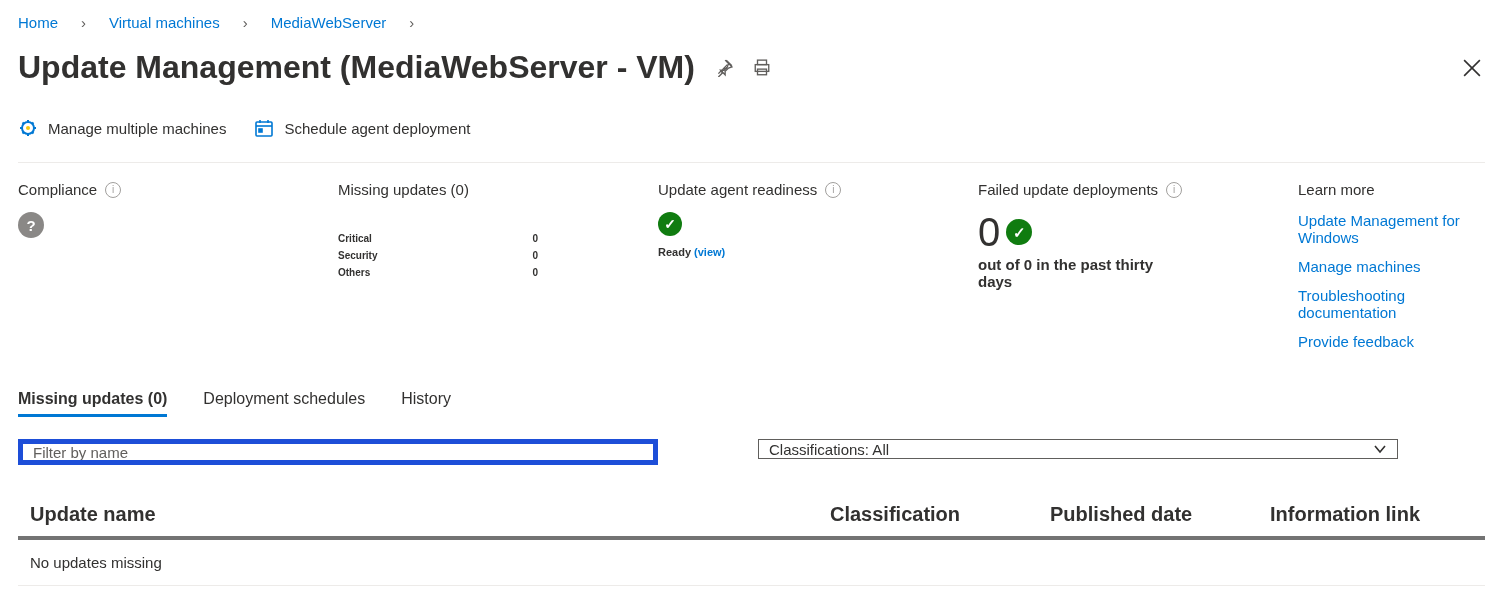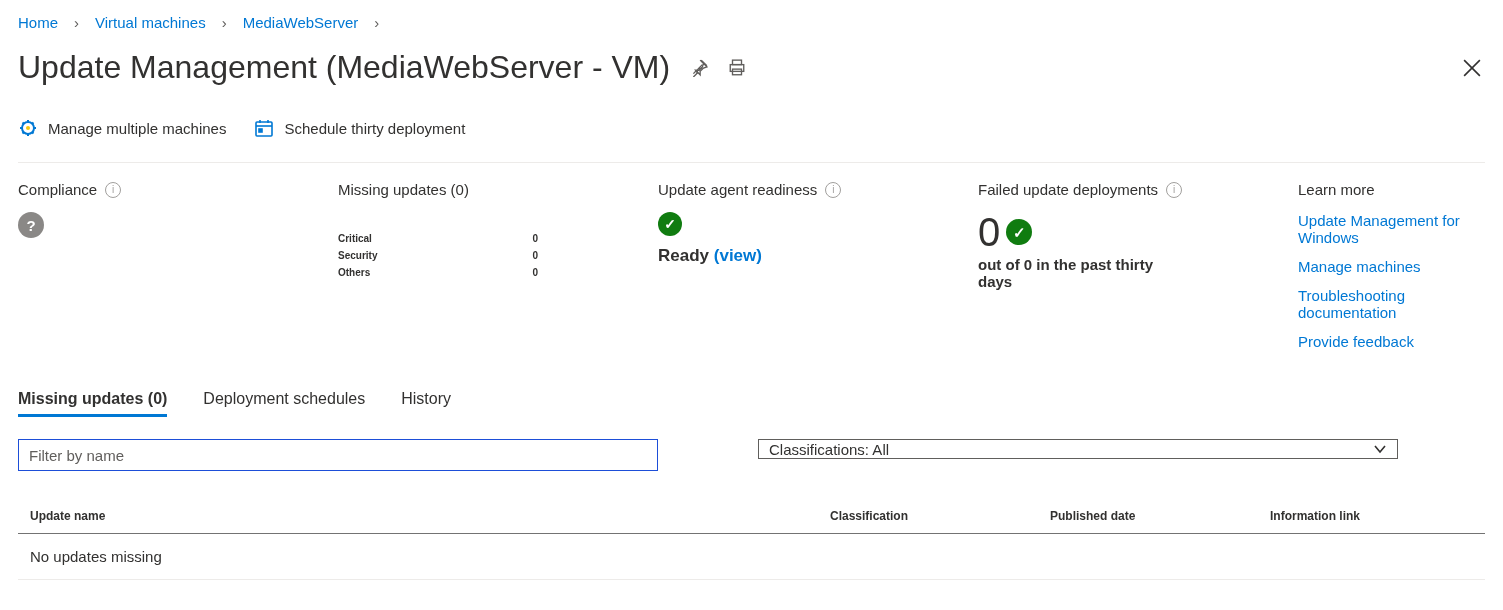--- a/index.html
+++ b/index.html
@@ -7,72 +7,72 @@
     margin: 0;
     font-family: "Segoe UI", Arial, sans-serif;
     font-size: 14px;
     color: #323130;
     background: #fff;
     padding: 14px 18px 18px 18px;
   }
   a { color: #0078d4; text-decoration: none; cursor: pointer; }
 
   
-  .breadcrumb { display: flex; align-items: center; gap: 16px; font-size: 15px; margin-bottom: 18px; }
+  .breadcrumb { display: flex; align-items: center; gap: 23px; font-size: 15px; margin-bottom: 18px; }
   .breadcrumb-sep { color: #605e5c; }
   .breadcrumb a { color: #0078d4; }
 
   
   .page-header { display: flex; align-items: center; justify-content: space-between; margin-bottom: 32px; }
   .page-header-left { display: flex; align-items: center; gap: 20px; }
-  .page-title { font-size: 32px; font-weight: 400; margin: 0; }
+  .page-title { font-size: 32px; font-weight: 700; margin: 0; }
   .hdr-icon { width:18px; height:18px; display:inline-flex; align-items:center; justify-content:center; color:#605e5c; cursor:pointer; }
   .close-icon { font-size: 22px; color:#323130; cursor:pointer; padding:4px;}
 
   
   .toolbar { display:flex; align-items:center; gap: 28px; padding-bottom:24px; border-bottom:1px solid #edebe9; margin-bottom: 18px;}
   .toolbar-btn { display:flex; align-items:center; gap:10px; cursor:pointer; color:#323130; font-size:15px;}
   .gear-icon, .cal-icon { width:20px; height:20px; display:inline-flex; align-items:center; justify-content:center;}
 
   
   .summary { display:flex; gap: 60px; margin-bottom: 40px; }
   .summary-col { min-width: 200px; }
   .summary-label { font-size:15px; color:#323130; display:flex; align-items:center; gap:8px; margin-bottom: 14px;}
   .info-dot { width:16px; height:16px; border:1px solid #a19f9d; border-radius:50%; display:inline-flex; align-items:center; justify-content:center; font-size:10px; color:#a19f9d;}
   .help-circle { width:26px; height:26px; border-radius:50%; background:#8a8886; color:#fff; display:flex; align-items:center; justify-content:center; font-weight:600; font-size:15px;}
 
   .missing-table { font-weight:600; font-size:10px;margin-top:32px; }
   .missing-table div { display:flex; justify-content:space-between; width:200px; padding:3px 0;}
 
   .readiness-check { width:24px; height:24px; border-radius:50%; background:#107c10; display:inline-flex; align-items:center; justify-content:center; color:#fff; font-weight:700; font-size:14px; margin-bottom:10px;}
-  .readiness-text { font-weight:600; font-size:17px; }
+  .readiness-text { font-weight:600; font-size:11px; }
   .readiness-text a { font-weight:600; }
 
   .big-zero { font-size:40px; font-weight:400; line-height:1; display:flex; align-items:center; gap:6px;}
   .big-zero .check { width:26px; height:26px; border-radius:50%; background:#107c10; display:inline-flex; align-items:center; justify-content:center; color:#fff; font-size:15px; font-weight:700;}
   .sub-text { font-weight:600; font-size:15px; max-width:190px; margin-top:4px;}
 
   .learn-links { display:flex; flex-direction:column; gap:12px; }
   .learn-links a { font-size:15px; }
 
   
   .tabs { display:flex; gap: 36px; border-bottom: none; margin-bottom: 22px; }
   .tab { font-size:16px; padding-bottom:6px; cursor:pointer; color:#323130;}
   .tab.active { font-weight:600; border-bottom:3px solid #0078d4; }
 
   
   .filter-row { display:flex; gap: 100px; margin-bottom: 28px;}
-  .filter-input { width:640px; height:32px; border:1px solid #1d4ed8; padding:4px 10px; font-size:15px; font-family:inherit;}
+  .filter-input { width:640px; height:26px; border:5px solid #1d4ed8; padding:4px 10px; font-size:15px; font-family:inherit;}
   .filter-input::placeholder { color:#605e5c; }
   .class-select { width:640px; height:20px; border:1px solid #605e5c; padding:4px 10px; font-size:15px; display:flex; align-items:center; justify-content:space-between; cursor:pointer;}
   .chev { font-size:14px; color:#323130; }
 
   
   .tbl { width:100%; }
-  .tbl-head { display:flex; font-weight:600; font-size:12px; padding:10px 12px; border-bottom:1px solid #737373;justify-content:center;}
+  .tbl-head { display:flex; font-weight:600; font-size:20px; padding:10px 12px; border-bottom:4px solid #737373;justify-content:center;}
   .c-name { flex: 0 0 800px; }
   .c-class { flex: 0 0 220px; }
   .c-pub { flex: 0 0 220px; }
   .c-info { flex: 1; }
   .tbl-row { padding:14px 12px; border-bottom:1px solid #edebe9; font-size:15px;}
 
   svg { display:block; }
 </style>
 </head>
 <body>
@@ -125,21 +125,21 @@
   <div class="toolbar-btn">
     <span class="cal-icon">
       <svg width="20" height="20" viewBox="0 0 20 20" fill="none" stroke="#0078d4" stroke-width="1.6">
           <rect x="2" y="4" width="16" height="14" rx="1"></rect>
           <line x1="2" y1="8" x2="18" y2="8"></line>
           <line x1="6" y1="2" x2="6" y2="5"></line>
           <line x1="14" y1="2" x2="14" y2="5"></line>
           <rect x="5" y="11" width="3" height="3" fill="#0078d4"></rect>
         </svg>
     </span>
-    <span>Schedule thirty deployment</span>
+    <span>Schedule agent deployment</span>
   </div>
 </div>
 
 <div class="summary">
 
   <div class="summary-col" style="min-width:260px;">
     <div class="summary-label">
       <span>Compliance</span>
       <span class="info-dot">i</span>
     </div>

